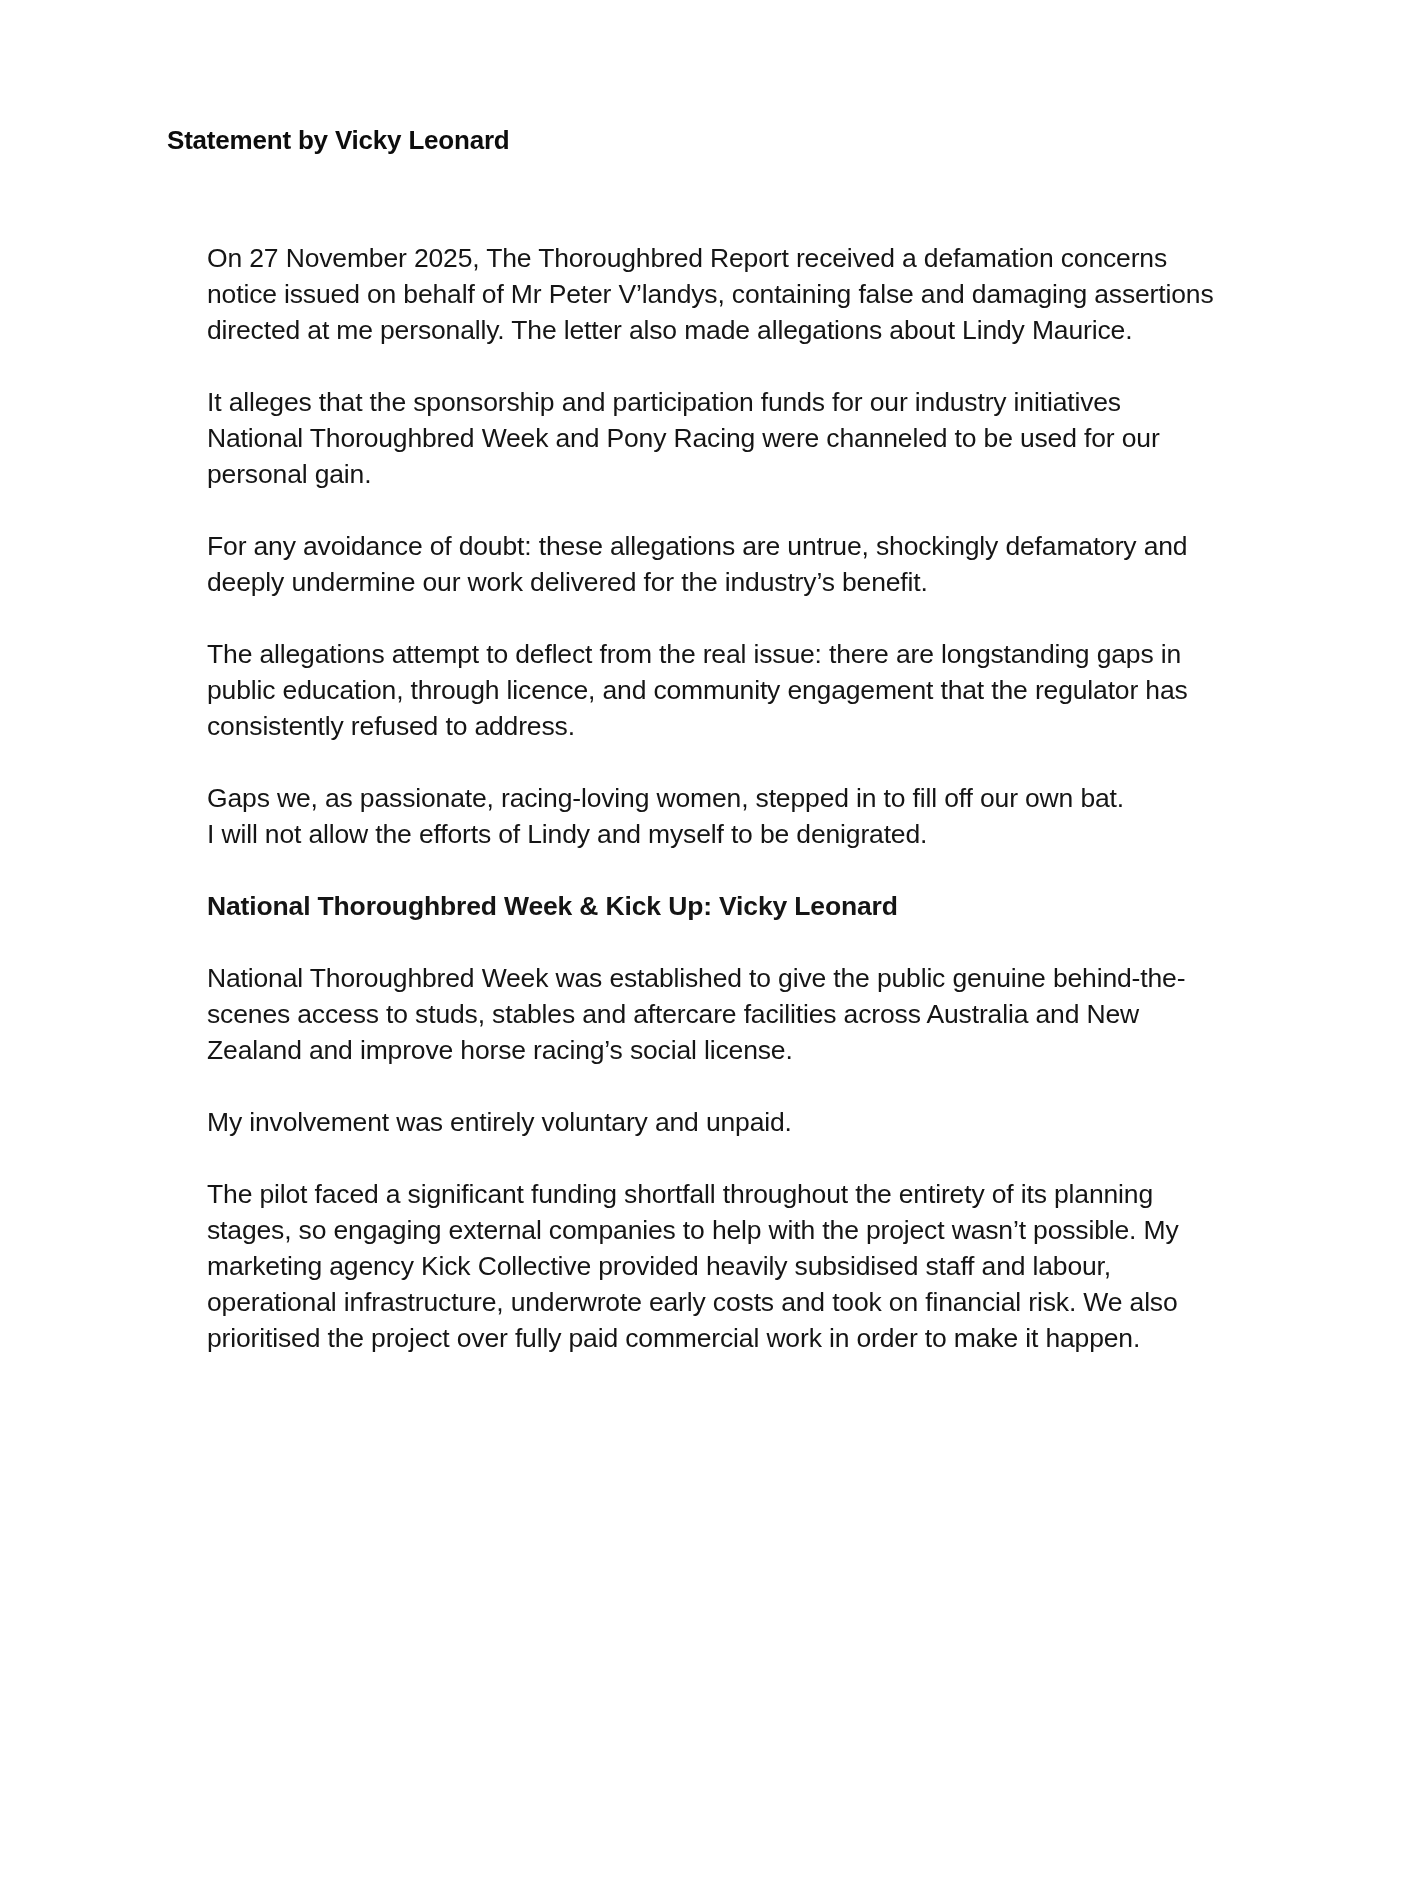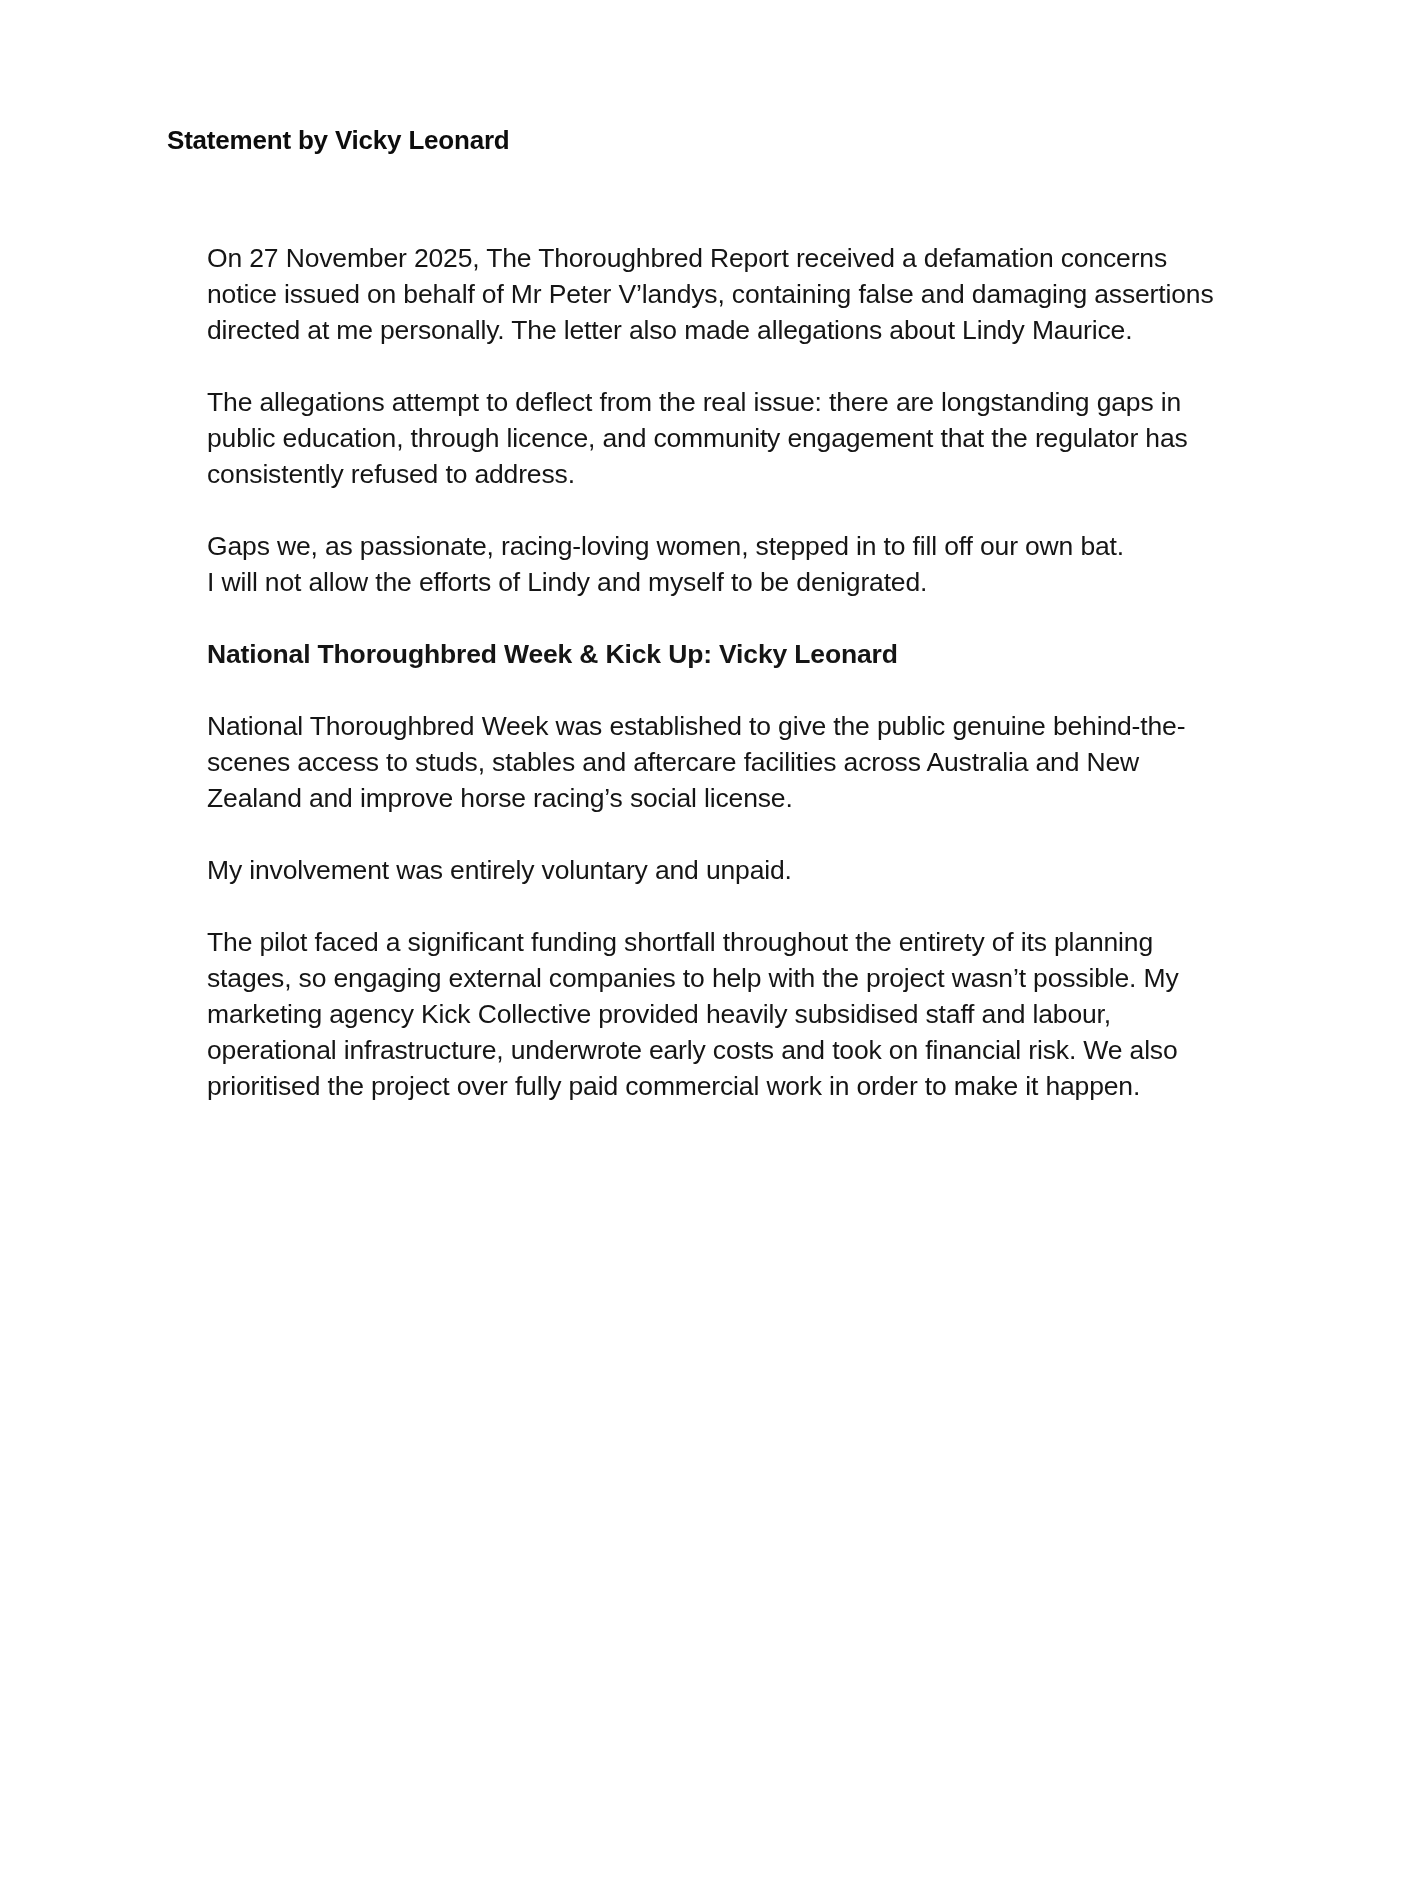--- a/index.html
+++ b/index.html
@@ -24,20 +24,25 @@
 </style>
 </head>
 <body>
 
 <div class="page">
   <h1 class="title">Statement by Vicky Leonard</h1>
   <div class="body">
     <p class="para">On 27 November 2025, The Thoroughbred Report received a defamation concerns
 notice issued on behalf of Mr Peter V’landys, containing false and damaging assertions
 directed at me personally. The letter also made allegations about Lindy Maurice.</p>
+    <p class="para">It alleges that the sponsorship and participation funds for our industry initiatives
+National Thoroughbred Week and Pony Racing were channeled to be used for our
+personal gain.</p>
+    <p class="para">For any avoidance of doubt: these allegations are untrue, shockingly defamatory and
+deeply undermine our work delivered for the industry’s benefit.</p>
     <p class="para">The allegations attempt to deflect from the real issue: there are longstanding gaps in
 public education, through licence, and community engagement that the regulator has
 consistently refused to address.</p>
     <p class="para">Gaps we, as passionate, racing-loving women, stepped in to fill off our own bat.
 I will not allow the efforts of Lindy and myself to be denigrated.</p>
     <p class="para subhead">National Thoroughbred Week &amp; Kick Up: Vicky Leonard</p>
     <p class="para">National Thoroughbred Week was established to give the public genuine behind-the-
 scenes access to studs, stables and aftercare facilities across Australia and New
 Zealand and improve horse racing’s social license.</p>
     <p class="para">My involvement was entirely voluntary and unpaid.</p>

